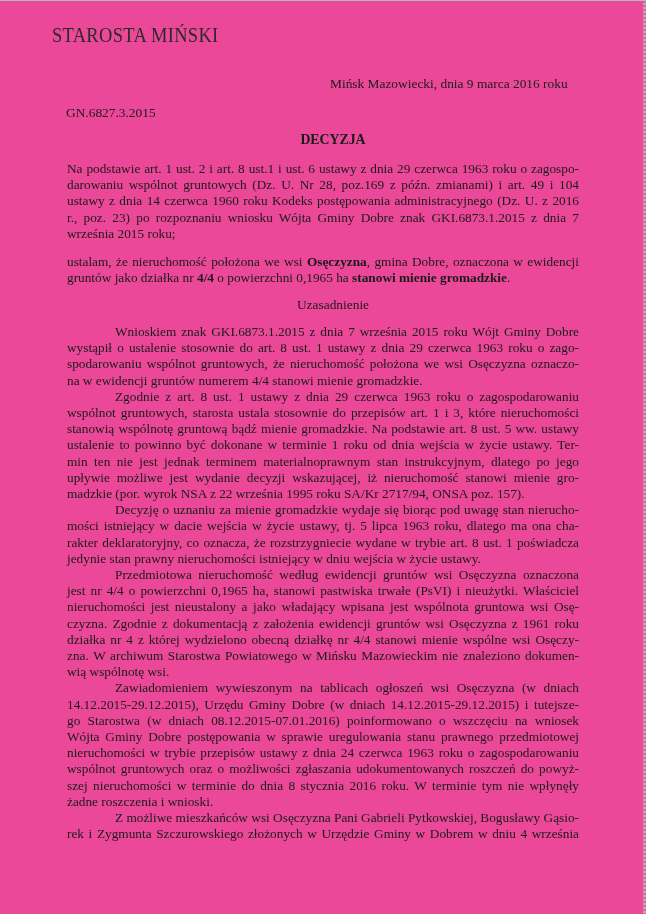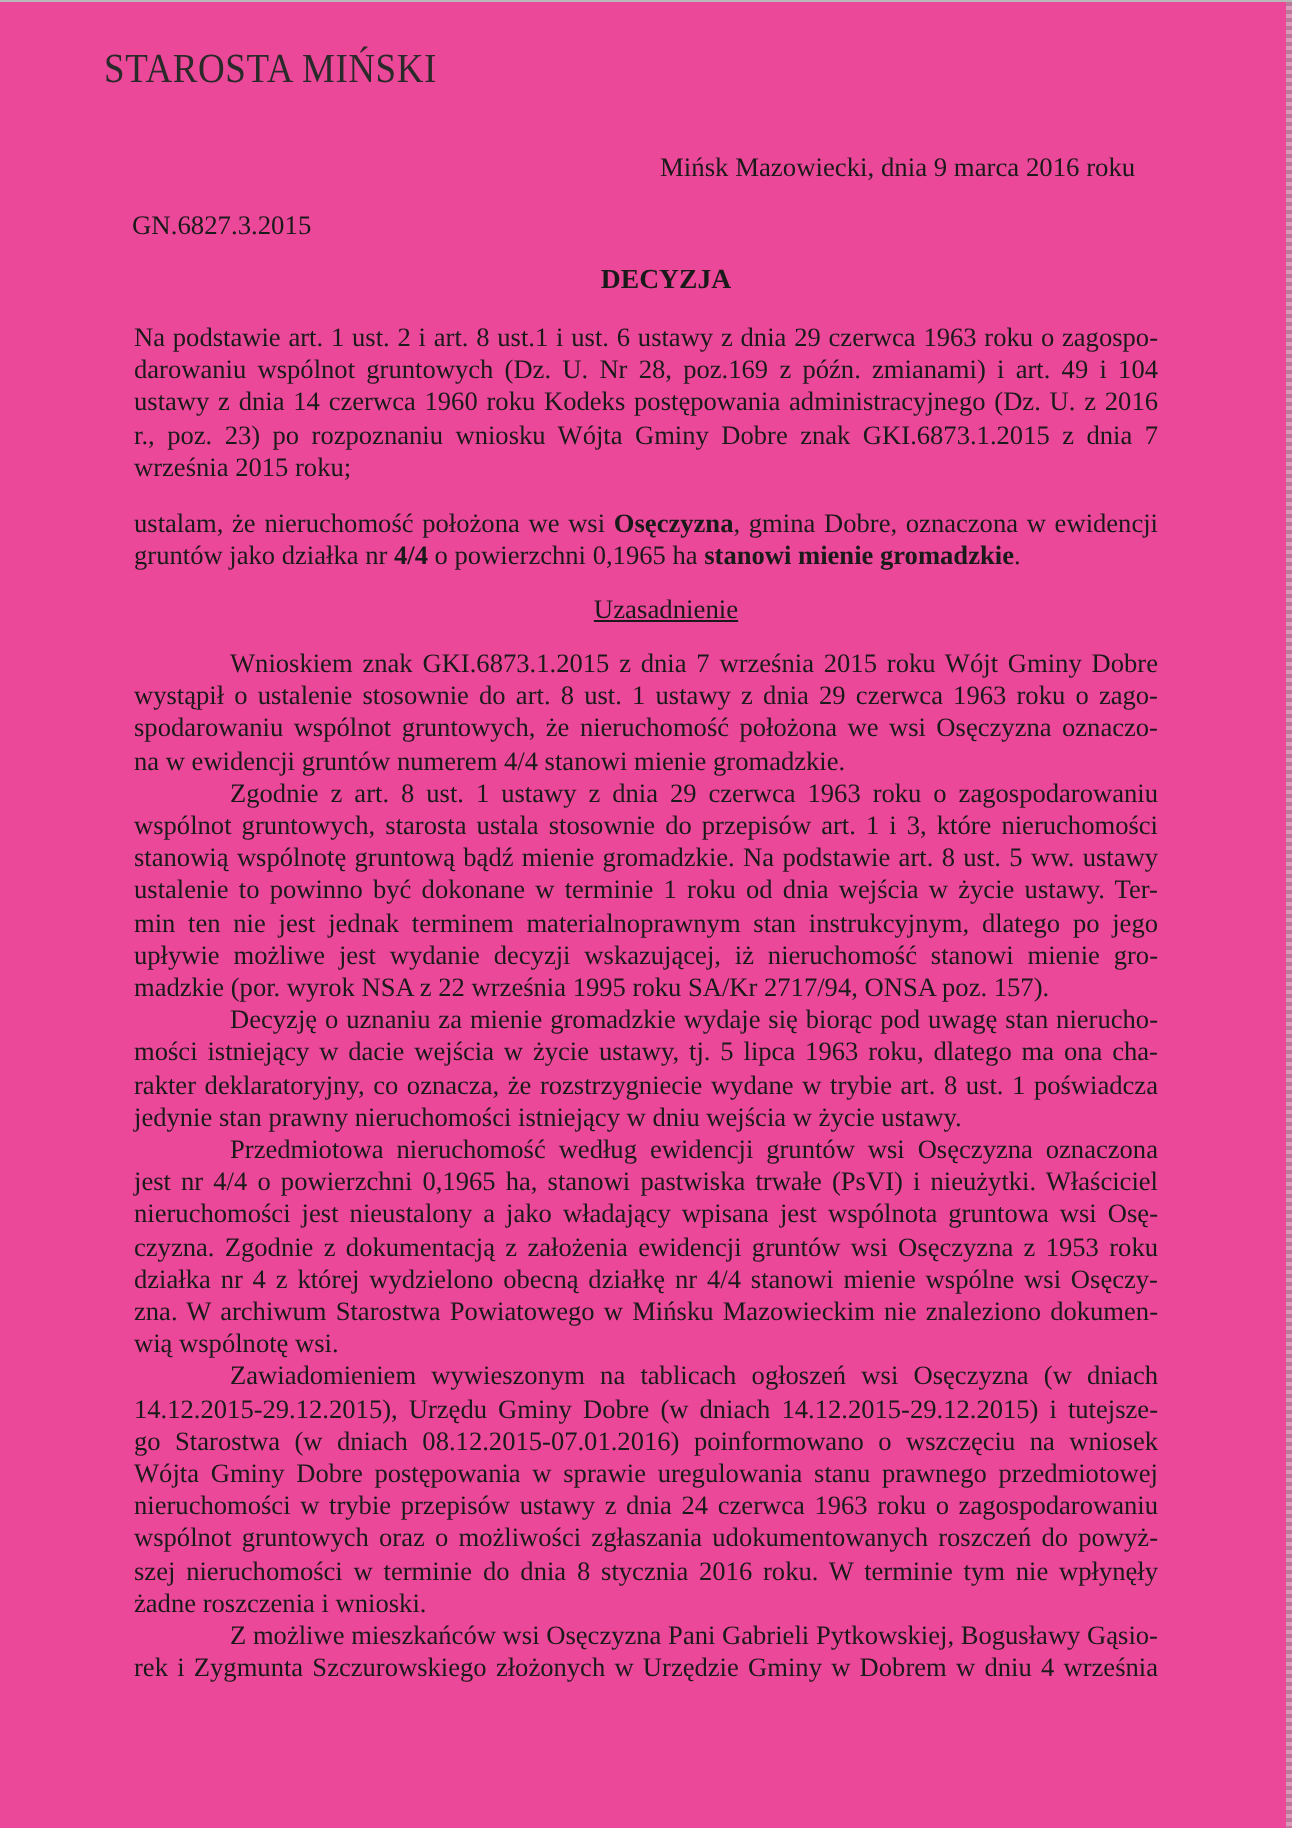--- a/index.html
+++ b/index.html
@@ -44,21 +44,21 @@
   .para {
     position: absolute; left: 67px; width: 512px;
     font-size: 13.3px; line-height: 16.2px;
     text-align: justify;
   }
   .para .ln { display: block; text-align: justify; text-align-last: justify; white-space: nowrap; }
   .para .ln.last { text-align-last: left; }
   .para .ln.indent { padding-left: 48px; }
   .subtitle {
     position: absolute; left: 0; width: 646px; top: 296px;
-    text-align: center; font-size: 13.4px; text-decoration: underline;
+    text-align: center; font-size: 13.4px; 
     padding-left: 20px; box-sizing: border-box;
   }
   b { font-weight: bold; }
 </style>
 </head>
 <body>
 
 <div class="page">
   <div class="edge-right"></div>
 
@@ -95,21 +95,21 @@
       <span class="ln">min ten nie jest jednak terminem materialnoprawnym stan instrukcyjnym, dlatego po jego</span>
       <span class="ln">upływie możliwe jest wydanie decyzji wskazującej, iż nieruchomość stanowi mienie gro-</span>
       <span class="ln last">madzkie (por. wyrok NSA z 22 września 1995 roku SA/Kr 2717/94, ONSA poz. 157).</span>
       <span class="ln indent">Decyzję o uznaniu za mienie gromadzkie wydaje się biorąc pod uwagę stan nierucho-</span>
       <span class="ln">mości istniejący w dacie wejścia w życie ustawy, tj. 5 lipca 1963 roku, dlatego ma ona cha-</span>
       <span class="ln">rakter deklaratoryjny, co oznacza, że rozstrzygniecie wydane w trybie art. 8 ust. 1 poświadcza</span>
       <span class="ln last">jedynie stan prawny nieruchomości istniejący w dniu wejścia w życie ustawy.</span>
       <span class="ln indent">Przedmiotowa nieruchomość według ewidencji gruntów wsi Osęczyzna oznaczona</span>
       <span class="ln">jest nr 4/4 o powierzchni 0,1965 ha, stanowi pastwiska trwałe (PsVI) i nieużytki. Właściciel</span>
       <span class="ln">nieruchomości jest nieustalony a jako władający wpisana jest wspólnota gruntowa wsi Osę-</span>
-      <span class="ln">czyzna. Zgodnie z dokumentacją z założenia ewidencji gruntów wsi Osęczyzna z 1953 roku</span>
+      <span class="ln">czyzna. Zgodnie z dokumentacją z założenia ewidencji gruntów wsi Osęczyzna z 1961 roku</span>
       <span class="ln">działka nr 4 z której wydzielono obecną działkę nr 4/4 stanowi mienie wspólne wsi Osęczy-</span>
       <span class="ln">zna. W archiwum Starostwa Powiatowego w Mińsku Mazowieckim nie znaleziono dokumen-</span>
       <span class="ln last">wią wspólnotę wsi.</span>
       <span class="ln indent">Zawiadomieniem wywieszonym na tablicach ogłoszeń wsi Osęczyzna (w dniach</span>
       <span class="ln">14.12.2015-29.12.2015), Urzędu Gminy Dobre (w dniach 14.12.2015-29.12.2015) i tutejsze-</span>
       <span class="ln">go Starostwa (w dniach 08.12.2015-07.01.2016) poinformowano o wszczęciu na wniosek</span>
       <span class="ln">Wójta Gminy Dobre postępowania w sprawie uregulowania stanu prawnego przedmiotowej</span>
       <span class="ln">nieruchomości w trybie przepisów ustawy z dnia 24 czerwca 1963 roku o zagospodarowaniu</span>
       <span class="ln">wspólnot gruntowych oraz o możliwości zgłaszania udokumentowanych roszczeń do powyż-</span>
       <span class="ln">szej nieruchomości w terminie do dnia 8 stycznia 2016 roku. W terminie tym nie wpłynęły</span>

